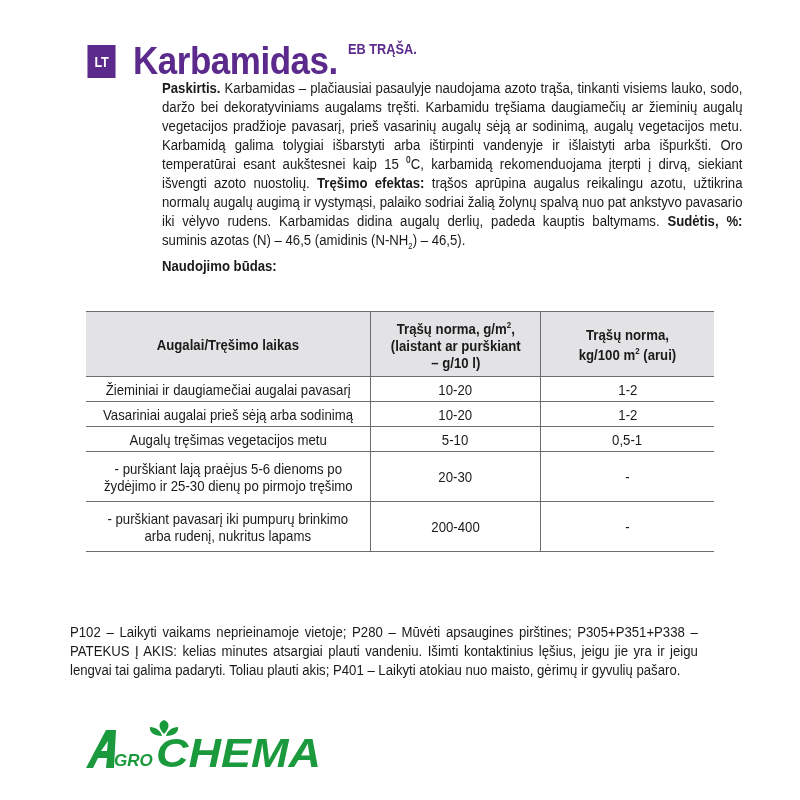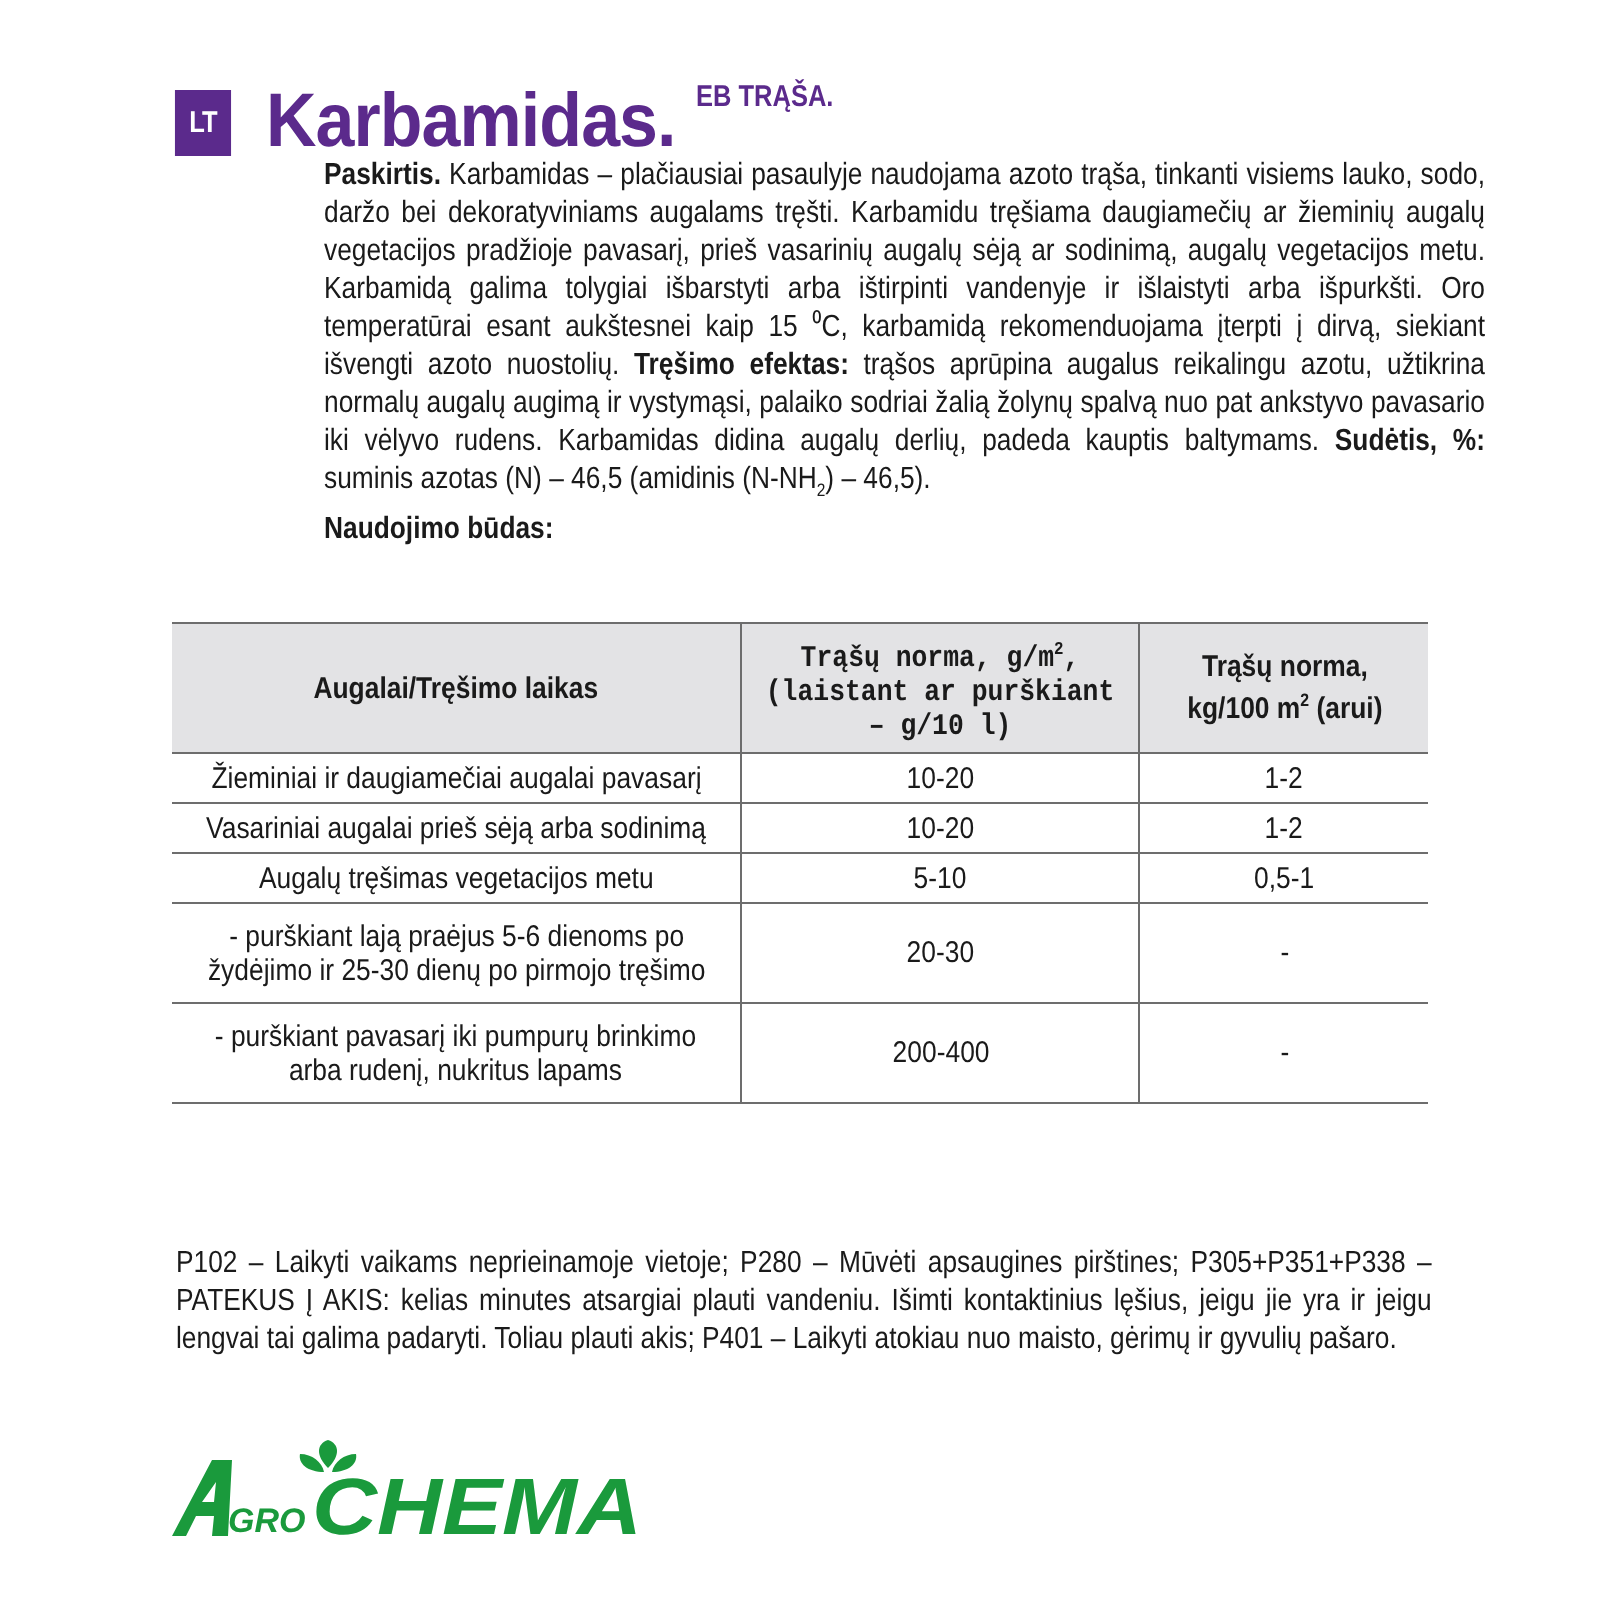--- a/index.html
+++ b/index.html
@@ -21,29 +21,29 @@
     .desc .inner { transform: scaleX(0.86); transform-origin: left top; width: 675px; }
     .desc b { font-weight: bold; }
     .method { font-weight: bold; display: block; text-align: left; }
 
     table.dose { position: absolute; left: 86px; top: 311px; width: 628px;
                  border-collapse: collapse; font-size: 15px; }
     table.dose td, table.dose th { border-top: 1px solid #6d6d6d; border-bottom: 1px solid #6d6d6d;
                  text-align: center; vertical-align: middle; padding: 0; }
     table.dose td + td, table.dose th + th { border-left: 1px solid #6d6d6d; }
     table.dose th { background: #e3e3e5; font-weight: bold; line-height: 17px; }
-    .c1 { width: 252px; } .c2 { width: 169px; font-family: Liberation Mono, monospace; } .c3 { width: 174px; }
+    .c1 { width: 252px; } .c2 { width: 169px; } .c3 { width: 174px; }
     .cellwrap { display: inline-block; transform: scaleX(0.88); white-space: nowrap; }
     tr.h { height: 65px; }
     tr.r { height: 25px; }
     tr.sec td { background: #e3e3e5; font-weight: bold; height: 33px; }
     tr.big { height: 50px; }
     tr.big td { line-height: 17px; margin-top: 32px; }
 
-    .warn { position: absolute; left: 88px; top: 622px; width: 628px;
+    .warn { position: absolute; left: 70px; top: 622px; width: 628px;
             font-size: 15.3px; line-height: 19px; text-align: justify; }
     .warn .inner { transform: scaleX(0.86); transform-origin: left top; width: 730px; }
 
     .logo { position: absolute; left: 84px; top: 720px; width: 240px; height: 50px; }
     sup, sub { font-size: 9px; }
   </style>
 </head>
 <body>
 
 <div class="badge">LT</div>

